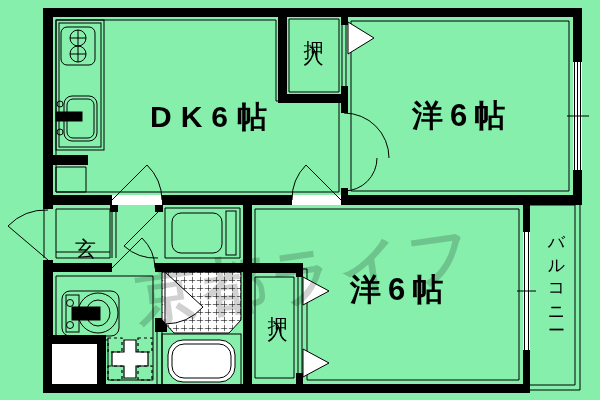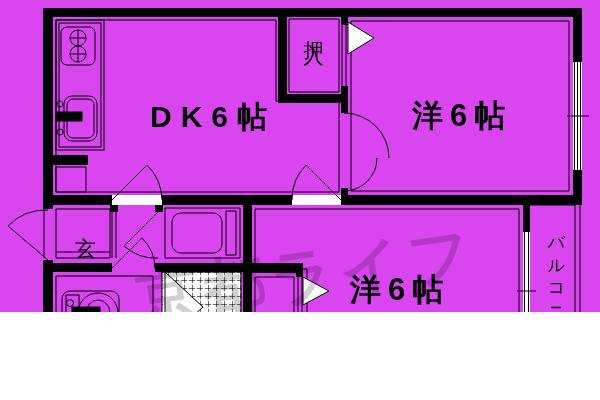--- a/index.html
+++ b/index.html
@@ -1,16 +1,16 @@
 <!DOCTYPE html>
 <html><head>
 <meta charset="utf-8">
 <style>
   html,body{margin:0;padding:0;background:#fff;}
-  #stage{position:relative;width:600px;height:312px;background:#d946ef;overflow:hidden;
+  #stage{position:relative;width:600px;height:400px;background:#86efac;overflow:hidden;
          font-family:"Liberation Sans","DejaVu Sans",sans-serif;}
   #plan-svg{position:absolute;left:0;top:0;}
   .lbl{position:absolute;color:#000;font-weight:bold;white-space:nowrap;}
   .lbl-h{letter-spacing:9px;}
   .lbl-v{writing-mode:vertical-rl;text-orientation:upright;}
   #dk-label{left:150px;top:97px;font-size:30px;}
   #room-top-label{left:412px;top:95px;font-size:31px;letter-spacing:7px;}
   #room-bottom-label{left:350px;top:269px;font-size:31px;letter-spacing:7px;}
   #closet-top-label{left:301px;top:24px;font-size:20px;font-weight:normal;letter-spacing:5px;}
   #closet-bottom-label{left:265px;top:300px;font-size:20px;font-weight:normal;letter-spacing:5px;}

